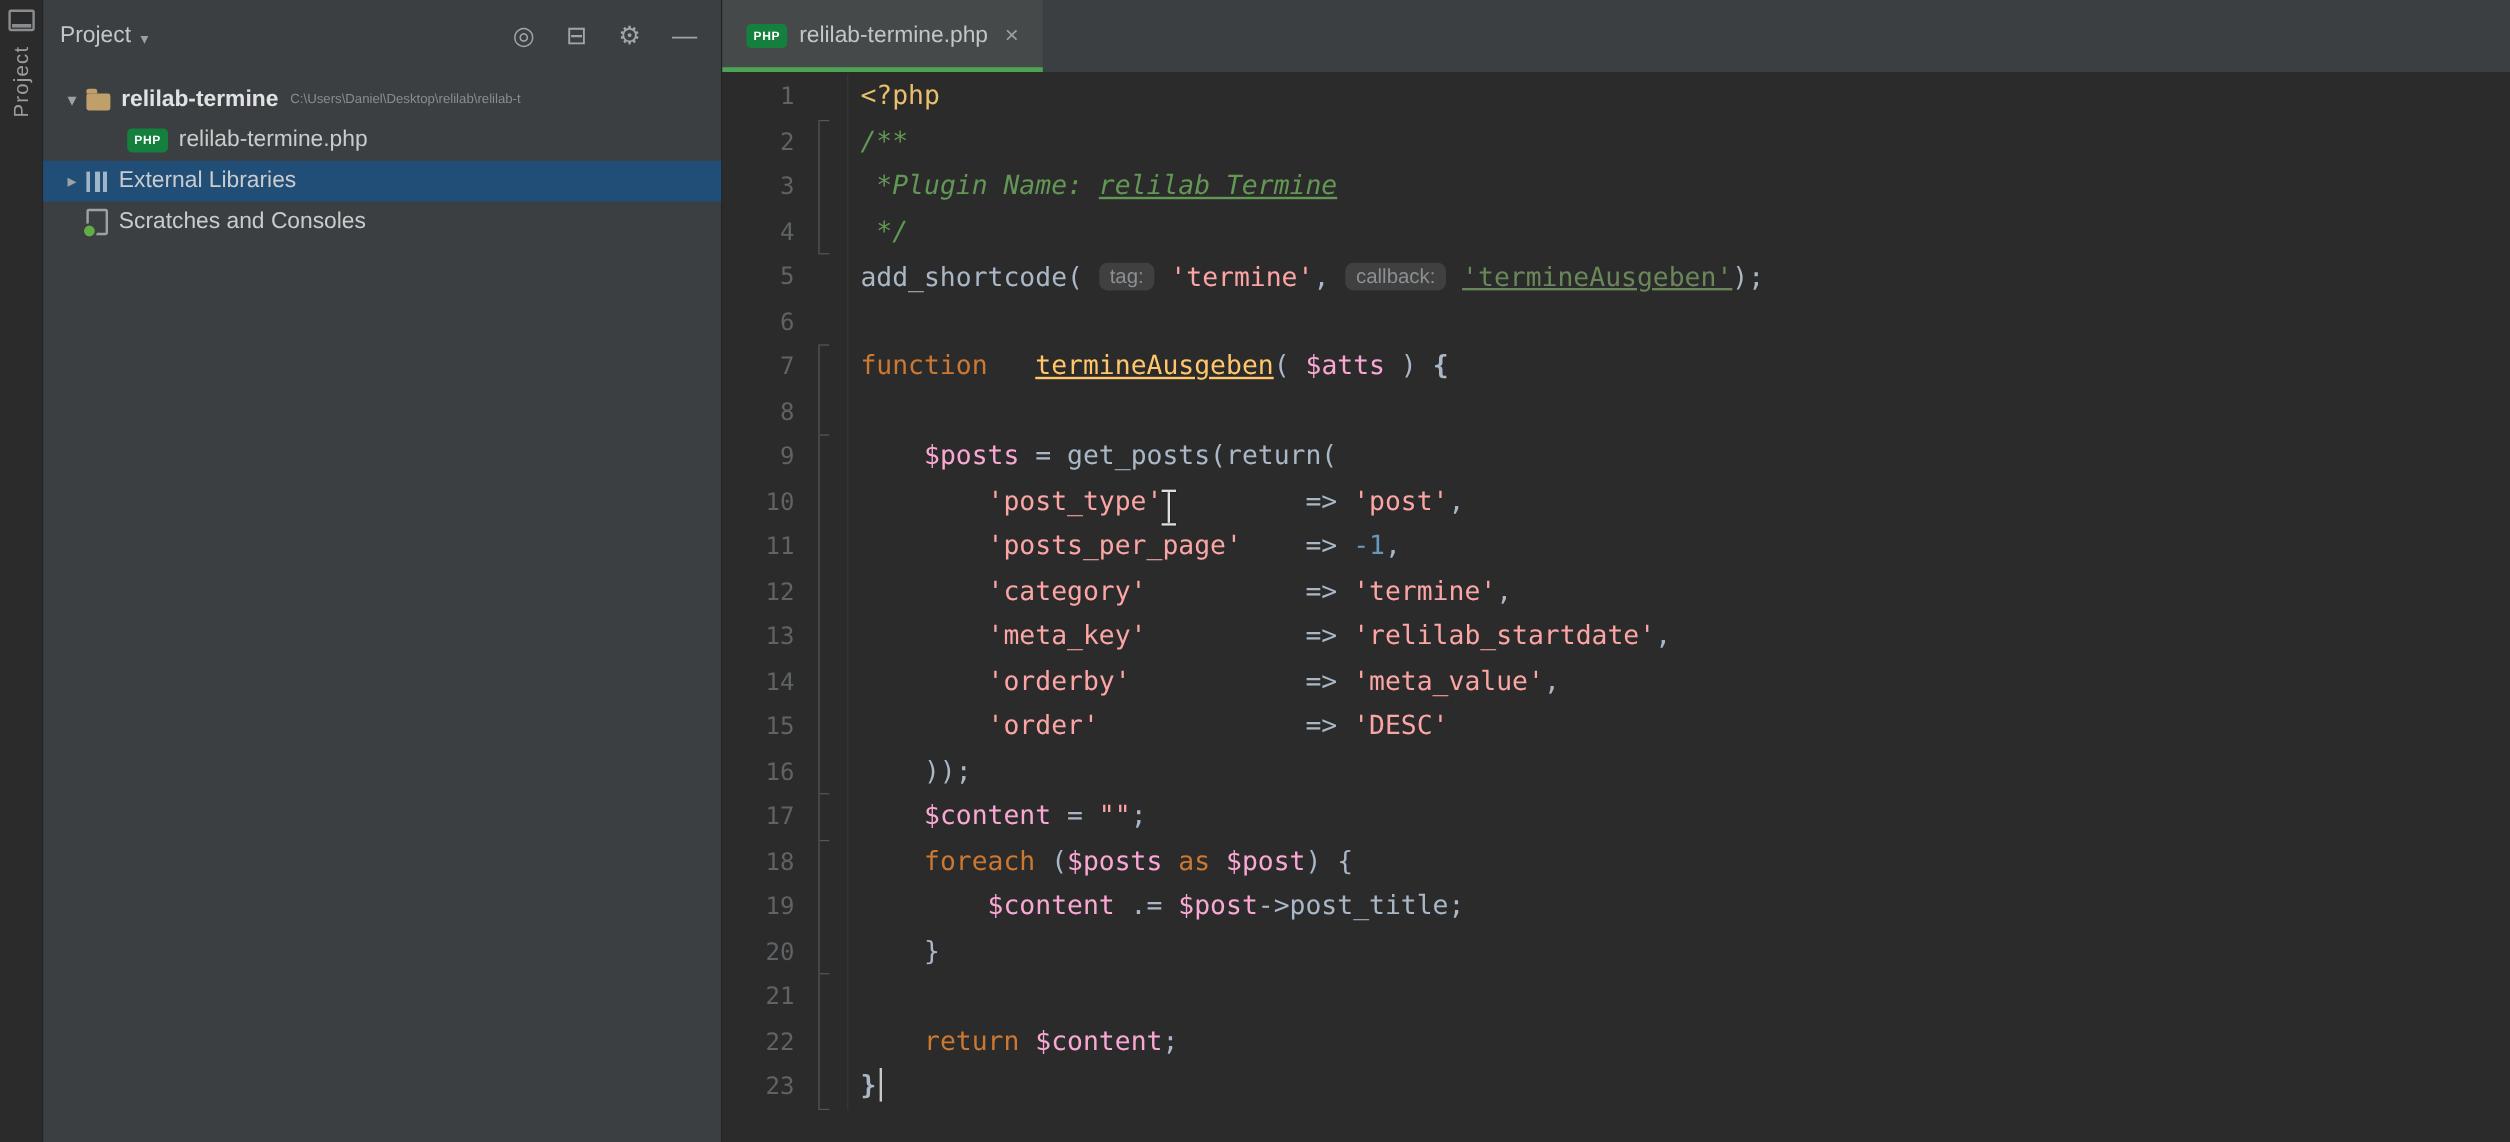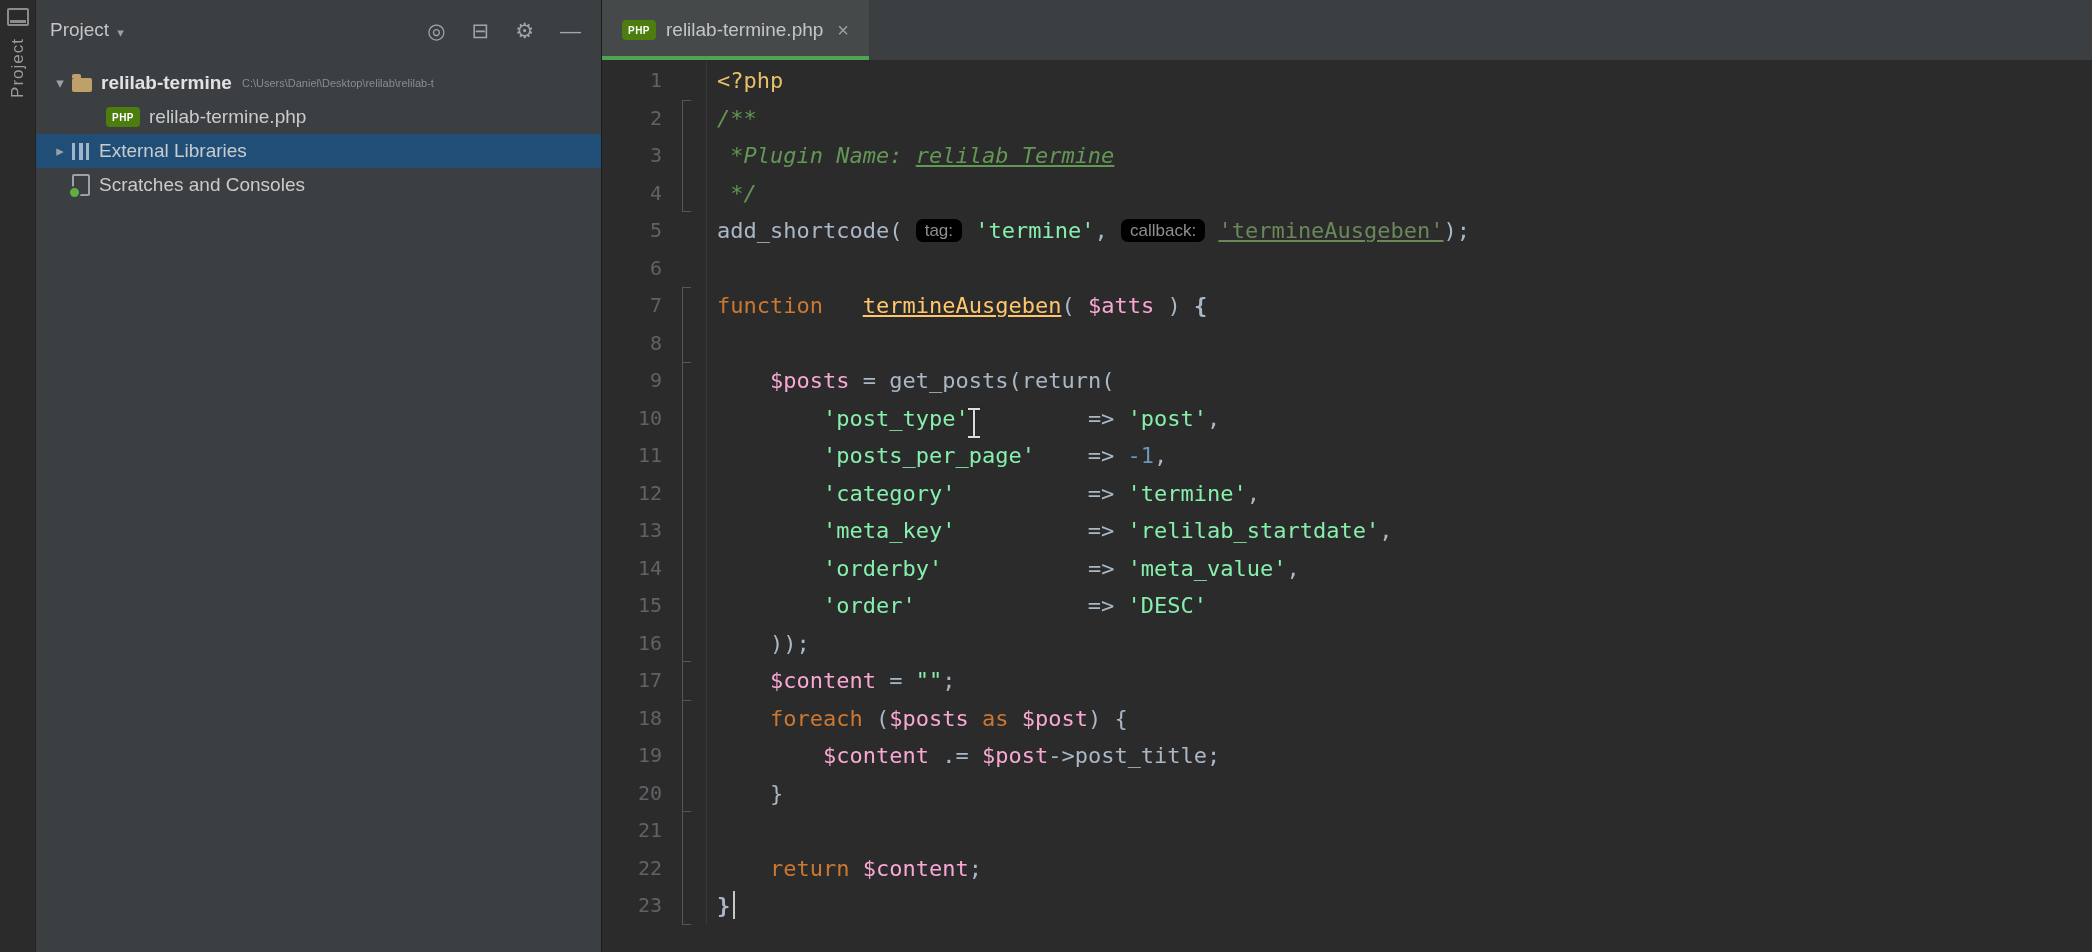--- a/index.html
+++ b/index.html
@@ -25,21 +25,21 @@
   .tree-row.lvl0{padding-left:12px;}
   .tree-row.lvl1{padding-left:46px;}
   .tree-row.selected{background:#214e77;}
   .arrow{width:24px;color:#9da2a6;font-size:15px;flex:none;text-align:center;}
   .tlabel{color:#c9cbcd;margin-left:9px;}
   .tlabel.bold{font-weight:bold;color:#e0e2e4;}
   .tpath{color:#8a8d90;font-size:11px;margin-left:10px;overflow:hidden;text-overflow:ellipsis;}
   .ticon{flex:none;display:inline-flex;align-items:center;justify-content:center;}
   .ticon.folder{width:20px;height:14px;background:#bfa06a;border-radius:2px;position:relative;margin-top:3px;}
   .ticon.folder::before{content:"";position:absolute;top:-4px;left:0;width:9px;height:4px;background:#bfa06a;border-radius:2px 2px 0 0;}
-  .ticon.php,.php-badge{width:34px;height:20px;border-radius:4px;background:#4d7c0f;color:#fff;font-size:10px;font-weight:bold;letter-spacing:.5px;display:inline-flex;align-items:center;justify-content:center;}
+  .ticon.php,.php-badge{width:34px;height:20px;border-radius:4px;background:#15803d;color:#fff;font-size:10px;font-weight:bold;letter-spacing:.5px;display:inline-flex;align-items:center;justify-content:center;}
   .ticon.library{width:18px;height:17px;background:linear-gradient(90deg,#9fb6c8 0 3px,transparent 3px 7px,#9fb6c8 7px 11px,transparent 11px 14px,#9fb6c8 14px 17px,transparent 17px);}
   .ticon.scratch{width:14px;height:18px;border:2px solid #9da2a6;border-radius:2px;position:relative;}
   .ticon.scratch::after{content:"";position:absolute;left:-6px;bottom:-5px;width:9px;height:9px;border-radius:50%;background:#5fad44;border:2px solid #3c3f41;}
 
   
   .editor-col{flex:1;display:flex;flex-direction:column;min-width:0;}
   .tabbar{height:60px;flex:none;background:#3c3f41;display:flex;align-items:stretch;}
   .tab{display:flex;align-items:center;gap:10px;padding:0 20px;background:#45494a;position:relative;}
   .tab::after{content:"";position:absolute;left:0;right:0;bottom:0;height:4px;background:#4ca454;}
   .tab-label{color:#c3c5c7;font-size:19px;}
@@ -52,28 +52,28 @@
   .fold i{position:absolute;left:20px;top:0;bottom:0;border-left:1px solid #55585a;}
   .fold i.s::before{content:"";position:absolute;left:0;top:0;width:8px;border-top:1px solid #55585a;}
   .fold i.e::after{content:"";position:absolute;left:0;bottom:0;width:8px;border-bottom:1px solid #55585a;}
   .code{white-space:pre;padding-left:10px;}
 
   
   .t{color:#e8bf6a;}
   .k{color:#cc7832;}
   .c{color:#629755;font-style:italic;}
   .cu{color:#629755;font-style:italic;text-decoration:underline;}
-  .s{color:#86efac;text-align:right;}
+  .s{color:#fca5a5;text-align:right;}
   .su{color:#6a8759;text-decoration:underline;text-align:center;}
   .v{color:#f9a8d4;}
   .fd{color:#ffc66b;text-decoration:underline;}
   .n{color:#6897bb;}
   .d{color:#a9b7c6;}
   .b{color:#a9b7c6;font-weight:bold;}
-  .h{background:#000000;color:#8c9093;border-radius:7px;padding:2px 9px;font-size:17px;font-family:"Liberation Sans",sans-serif;font-style:normal;vertical-align:2px;}
+  .h{background:#404040;color:#8c9093;border-radius:7px;padding:2px 9px;font-size:17px;font-family:"Liberation Sans",sans-serif;font-style:normal;vertical-align:2px;}
 
   .caret{display:inline-block;width:2px;height:28px;background:#c8c8c8;vertical-align:-6px;margin-left:3px;}
 
   
   .ibeam{position:absolute;left:965px;top:408px;width:18px;height:30px;z-index:9;}
   .ibeam div{position:absolute;background:#dedede;box-shadow:0 0 1px #000;}
   .ib-v{left:8px;top:2px;width:2px;height:26px;}
   .ib-t{left:3px;top:0;width:12px;height:2px;}
   .ib-b{left:3px;bottom:0;width:12px;height:2px;}
 </style>

